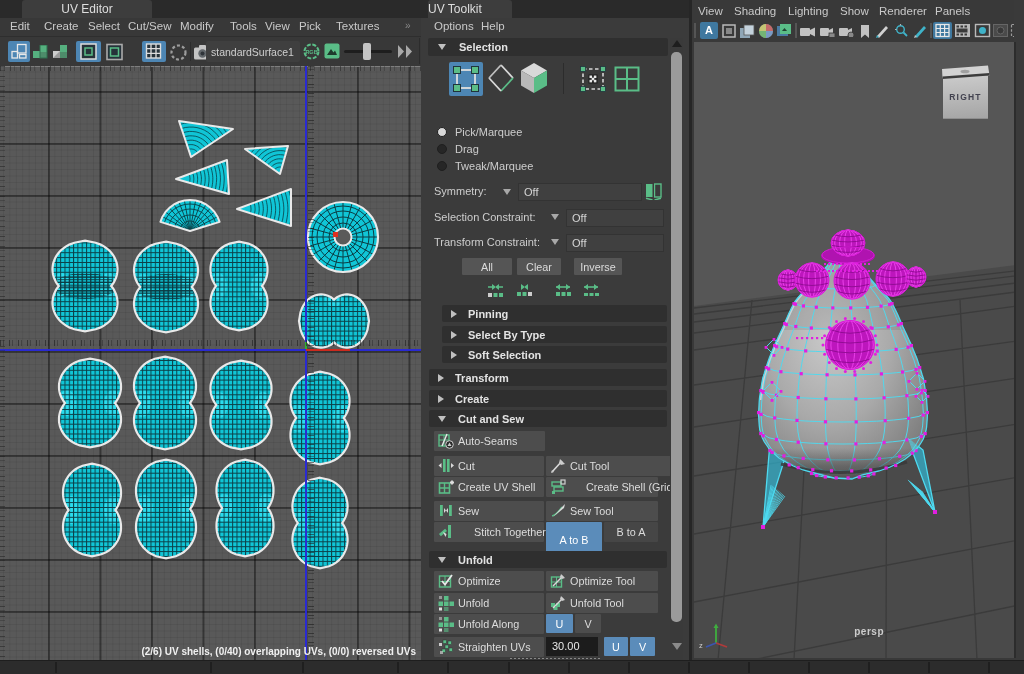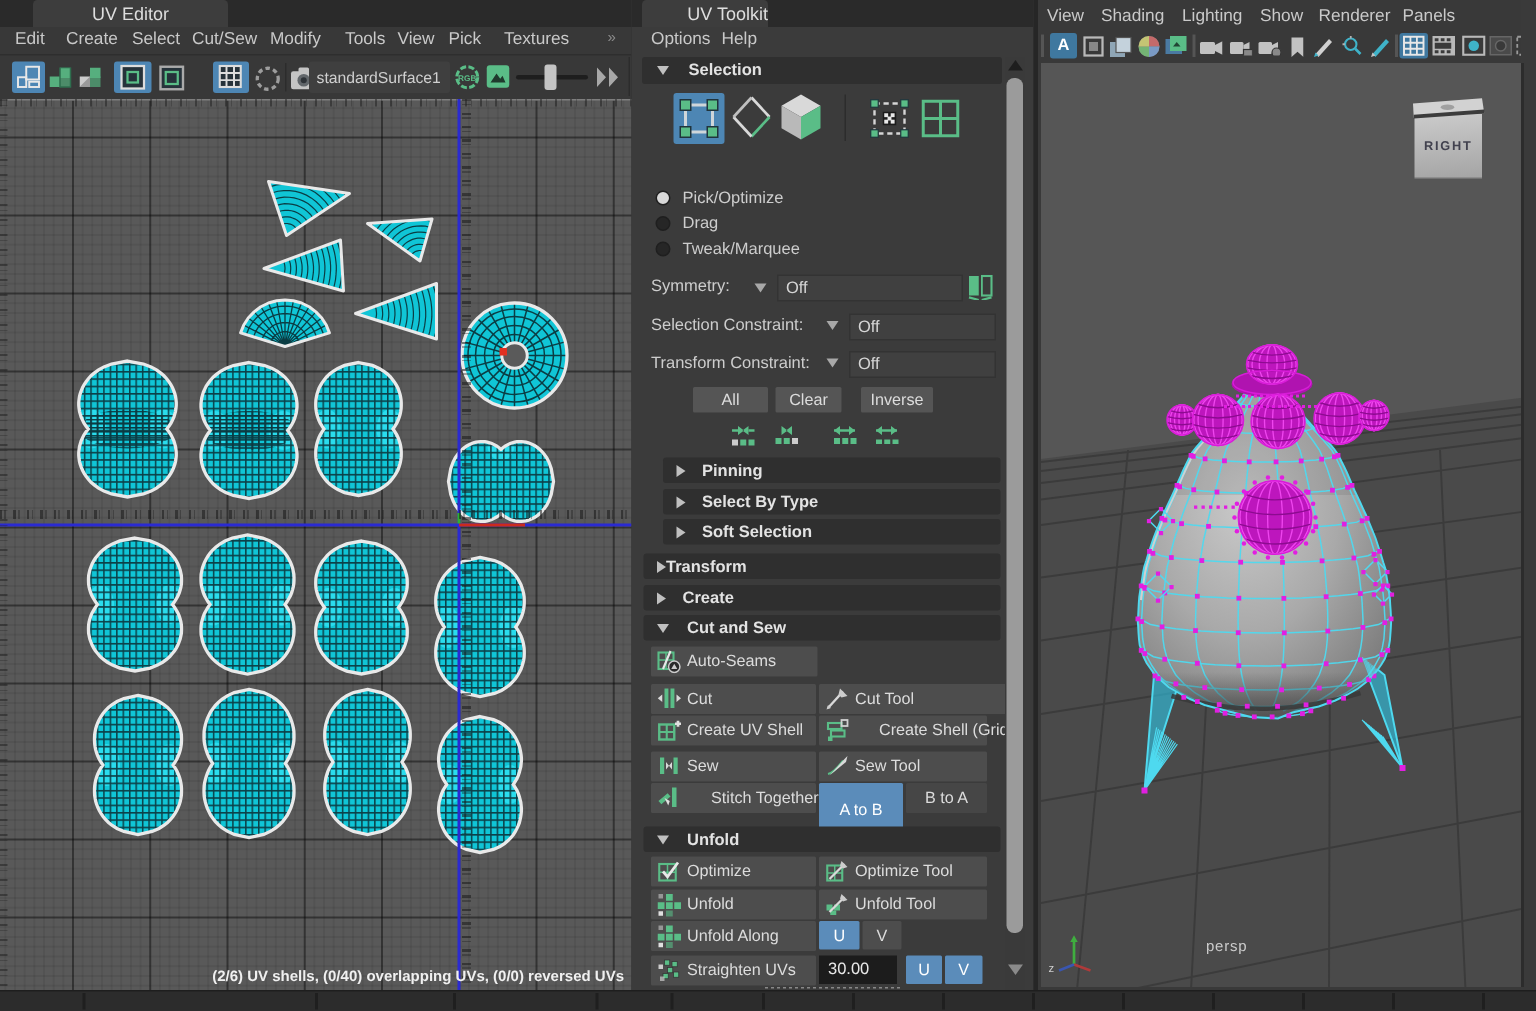--- a/index.html
+++ b/index.html
@@ -296,21 +296,21 @@
 <div class="abs" style="left:0;top:349px;width:421px;height:2px;background:#2a2ad2"></div>
 <div class="abs" style="left:306px;top:349px;width:44px;height:2px;background:#cc2a1e"></div>
 <div class="abs" style="left:305px;top:342px;width:2px;height:7px;background:#30b030"></div>
 <div class="abs" style="left:0;top:340px;width:421px;height:6px;background:repeating-linear-gradient(to right,rgba(25,25,25,0.55) 0 1.4px,transparent 1.4px 3px,rgba(25,25,25,0.35) 3px 4px,transparent 4px 9px)"></div>
 <div class="abs" style="left:308px;top:66px;width:6px;height:594px;background:repeating-linear-gradient(to bottom,rgba(25,25,25,0.55) 0 1.4px,transparent 1.4px 3px,rgba(25,25,25,0.35) 3px 4px,transparent 4px 9px)"></div>
 <div class="abs" style="left:0;top:66px;width:421px;height:5px;background:repeating-linear-gradient(to right,rgba(30,30,30,0.5) 0 1.2px,transparent 1.2px 4px,rgba(30,30,30,0.3) 4px 5px,transparent 5px 10px)"></div>
 <div class="abs" style="left:0;top:66px;width:5px;height:594px;background:repeating-linear-gradient(to bottom,rgba(30,30,30,0.5) 0 1.2px,transparent 1.2px 4px,rgba(30,30,30,0.3) 4px 5px,transparent 5px 10px)"></div>
 <div class="abs" style="left:0;top:646px;width:416px;text-align:right;color:#f0f0f0;font-size:10px;font-weight:bold">(2/6) UV shells, (0/40) overlapping UVs, (0/0) reversed UVs</div>
 <div class="abs" style="left:421px;top:0;width:268px;height:660px;background:#3b3b3b"></div>
 <div class="abs" style="left:421px;top:0;width:268px;height:18px;background:#2a2a2a"></div>
-<div class="abs" style="left:428px;top:0;width:84px;height:18px;background:#3d3d3d;border-radius:3px 3px 0 0;color:#dedede;font-size:12px;text-align:right;line-height:18px">UV Toolkit</div>
+<div class="abs" style="left:428px;top:0;width:84px;height:18px;background:#3d3d3d;border-radius:3px 3px 0 0;color:#dedede;font-size:12px;text-align:left;line-height:18px">UV Toolkit</div>
 <div class="abs mtxt" style="left:434px;top:20px">Options</div>
 <div class="abs mtxt" style="left:481px;top:20px">Help</div>
 <div class="hdr" style="left:428px;top:38px;width:240px;height:18px">
     <span class="tri-d" style="margin-left:10px"></span>
     <span style="margin-left:13px">Selection</span>
   </div>
 <div class="tile" style="left:449px;top:62px;width:34px;height:34px"></div>
 <svg style="position:absolute;left:449px;top:62px" width="34" height="34" viewBox="0 0 34 34" xmlns="http://www.w3.org/2000/svg">
     <g stroke="#cfd6da" stroke-width="2">
       <path d="M11 8 H23 M11 26 H23 M8 11 V23 M26 11 V23"></path>
@@ -351,21 +351,21 @@
       <rect x="10.5" y="14.8" width="2.6" height="2.6"></rect>
       <rect x="14.8" y="14.8" width="2.6" height="2.6"></rect>
       <rect x="12.7" y="12.7" width="2.6" height="2.6"></rect>
     </g>
   </svg>
 <svg style="position:absolute;left:613px;top:65px" width="28" height="28" viewBox="0 0 28 28" xmlns="http://www.w3.org/2000/svg">
     <rect x="2.5" y="2.5" width="23" height="23" fill="none" stroke="#5abd87" stroke-width="2"></rect>
     <path d="M14 2.5 V25.5 M2.5 14 H25.5" stroke="#5abd87" stroke-width="2"></path>
   </svg>
 <div class="abs" style="left:437px;top:127px;width:10px;height:10px;border-radius:50%;background:#d8d8d8;border:1px solid #1f1f1f"></div>
-<div class="abs" style="left:455px;top:126px;color:#cdcdcd;font-size:11px">Pick/Optimize</div>
+<div class="abs" style="left:455px;top:126px;color:#cdcdcd;font-size:11px">Pick/Marquee</div>
 <div class="abs" style="left:437px;top:144px;width:10px;height:10px;border-radius:50%;background:#262626;border:1px solid #1f1f1f"></div>
 <div class="abs" style="left:455px;top:143px;color:#cdcdcd;font-size:11px">Drag</div>
 <div class="abs" style="left:437px;top:161px;width:10px;height:10px;border-radius:50%;background:#262626;border:1px solid #1f1f1f"></div>
 <div class="abs" style="left:455px;top:160px;color:#cdcdcd;font-size:11px">Tweak/Marquee</div>
 <div class="abs" style="left:434px;top:185px;color:#cdcdcd;font-size:11px">Symmetry:</div>
 <div class="abs" style="left:503px;top:189px;line-height:0"><span class="tri-d" style="border-top-color:#a8a8a8"></span></div>
 <div class="abs" style="left:518px;top:183px;width:124px;height:18px;background:#404040;border:1px solid #333"></div>
 <div class="abs" style="left:524px;top:186px;color:#d5d5d5;font-size:11px">Off</div>
 <svg style="position:absolute;left:645px;top:183px" width="17" height="17" viewBox="0 0 17 17" xmlns="http://www.w3.org/2000/svg">
     <rect x="1" y="1" width="6.5" height="13" fill="#5abd87"></rect>
@@ -432,21 +432,21 @@
 <div class="hdr" style="left:442px;top:326px;width:225px;height:17px">
     <span class="tri-r" style="margin-left:9px"></span>
     <span style="margin-left:11px">Select By Type</span>
   </div>
 <div class="hdr" style="left:442px;top:346px;width:225px;height:17px">
     <span class="tri-r" style="margin-left:9px"></span>
     <span style="margin-left:11px">Soft Selection</span>
   </div>
 <div class="hdr" style="left:429px;top:369px;width:238px;height:17px">
     <span class="tri-r" style="margin-left:9px"></span>
-    <span style="">Transform</span>
+    <span style="margin-left:11px">Transform</span>
   </div>
 <div class="hdr" style="left:429px;top:390px;width:238px;height:17px">
     <span class="tri-r" style="margin-left:9px"></span>
     <span style="margin-left:11px">Create</span>
   </div>
 <div class="hdr" style="left:429px;top:410px;width:238px;height:17px">
     <span class="tri-d" style="margin-left:9px"></span>
     <span style="margin-left:12px">Cut and Sew</span>
   </div>
 <div class="btn" style="left:434px;top:431px;width:111px;height:20px">
@@ -999,21 +999,21 @@
     </svg>
 <div class="abs" style="left:249px;top:34px;width:45px;height:43px;background:linear-gradient(175deg,#cbcbcb,#a5a5a5);border-bottom:1px solid #8e8e8e"></div>
 <svg style="position:absolute;left:246px;top:22px" width="52" height="16" viewBox="0 0 52 16" xmlns="http://www.w3.org/2000/svg">
       <polygon points="2,5 48,1.5 49.5,11.5 2.5,14.5" fill="#d2d2d2"></polygon>
       <ellipse cx="25" cy="7.5" rx="4.5" ry="1.8" fill="#a0a0a0"></ellipse>
     </svg>
 <svg style="position:absolute;left:246px;top:30px" width="52" height="8" viewBox="0 0 52 8" xmlns="http://www.w3.org/2000/svg">
       <polygon points="2.5,4.5 49.5,1 49.5,3.6 2.5,7" fill="#3c3c3c"></polygon>
     </svg>
 <div class="abs" style="left:249px;top:50px;width:45px;text-align:center;color:#42424f;font-size:8.5px;font-weight:bold;letter-spacing:1.2px">RIGHT</div>
-<div class="abs" style="left:110px;top:584px;width:80px;text-align:left;color:#cccccc;font-size:10px;font-weight:normal;letter-spacing:0.5px">persp</div>
+<div class="abs" style="left:110px;top:584px;width:80px;text-align:right;color:#cccccc;font-size:10px;font-weight:bold;letter-spacing:0.5px">persp</div>
 <svg style="position:absolute;left:3px;top:572px" width="36" height="34" viewBox="0 0 36 34" xmlns="http://www.w3.org/2000/svg">
       <path d="M19 29 V13" stroke="#3fae3f" stroke-width="1.8"></path>
       <path d="M19 9.5 l-2.5 4.5 h5 Z" fill="#3fae3f"></path>
 <path d="M19 29 L30 33" stroke="#b03a3a" stroke-width="1.8"></path>
       <path d="M19 29 L9 33" stroke="#3a56b0" stroke-width="1.8"></path>
 <text x="2" y="34" fill="#cfcfcf" font-size="7.5" font-family="Liberation Sans">z</text>
     </svg>
 </div>
 <div class="abs" style="left:1014px;top:0;width:10px;height:660px;background:#3a3a3a"></div>
 <div class="abs" style="left:1014px;top:42px;width:2px;height:616px;background:#2c2c2c"></div>

